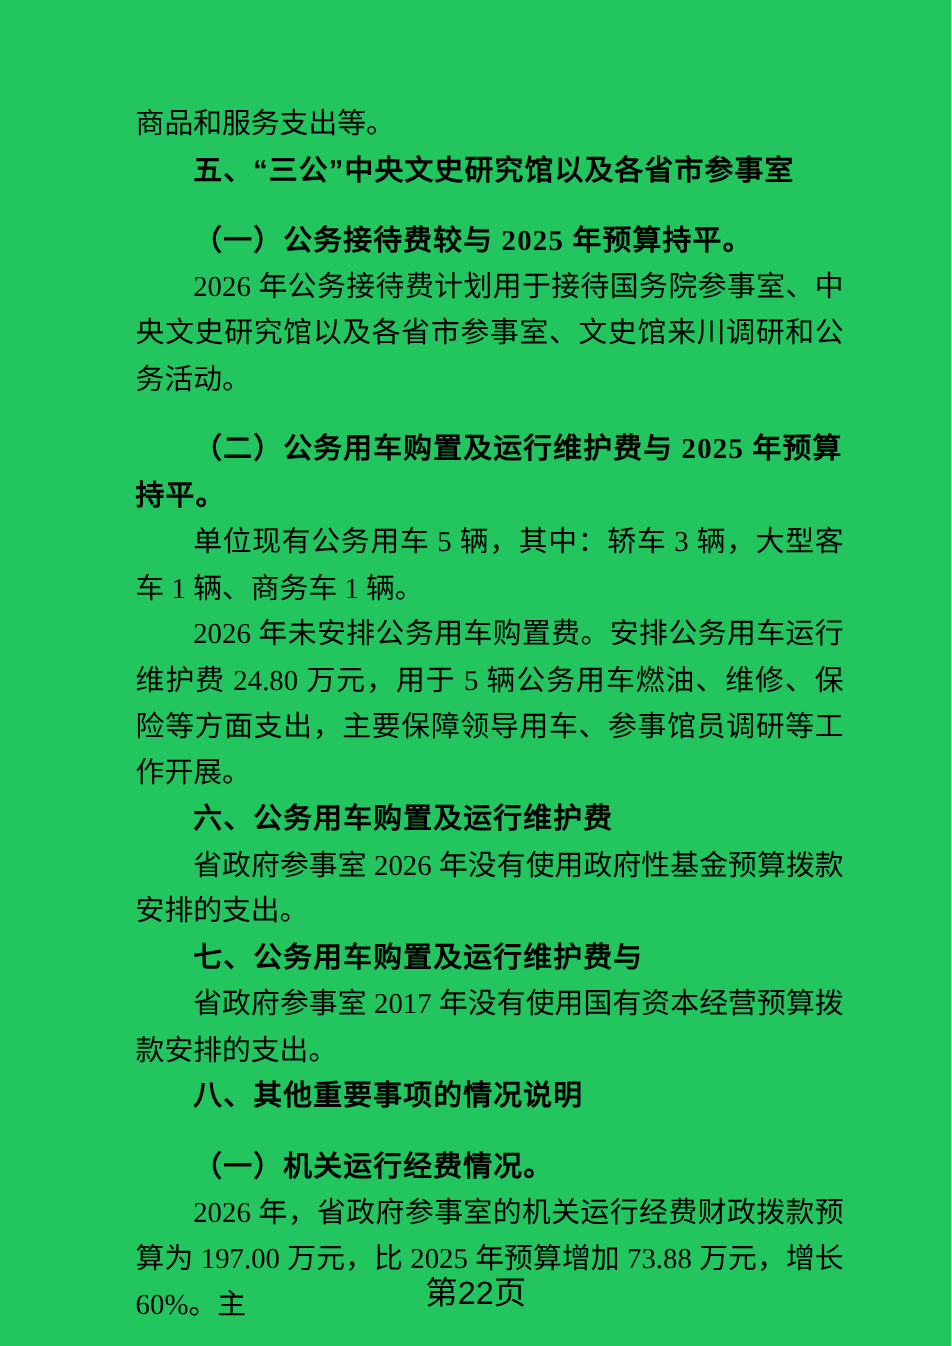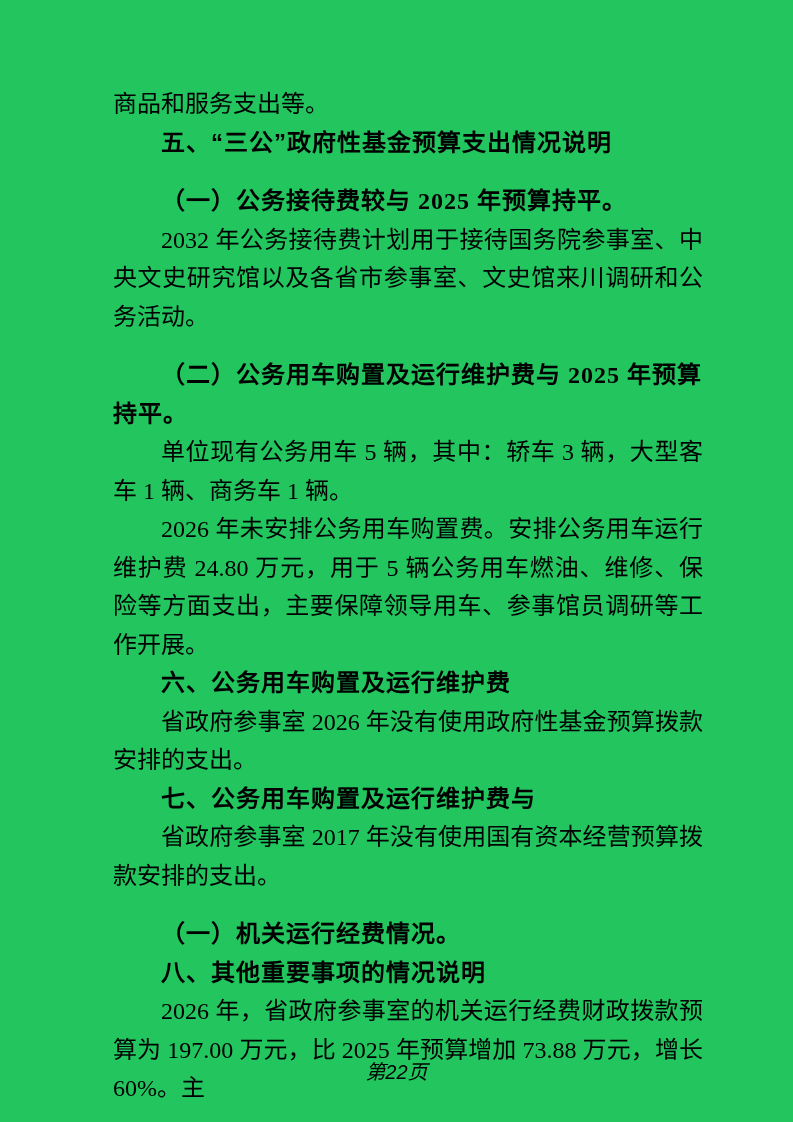--- a/index.html
+++ b/index.html
@@ -55,39 +55,38 @@
     letter-spacing: 1px;
     margin-top: 20px;
   }
   .footer {
     position: absolute;
     left: 0;
     right: 0;
     top: 1056px;
     text-align: center;
     font-family: "Liberation Sans", "DejaVu Sans", sans-serif;
-    font-size: 20px;
+    font-size: 27px;
     color: #000000;
-    font-style: italic;
   }
 </style>
 </head>
 <body>
 
 <div class="page">
   <div class="doc-body">
     <div class="blk p-cont">商品和服务支出等。</div>
-    <div class="blk h1">五、“三公”政府性基金预算支出情况说明</div>
+    <div class="blk h1">五、“三公”中央文史研究馆以及各省市参事室</div>
     <div class="blk h2">（一）公务接待费较与 2025 年预算持平。</div>
-    <div class="blk p">2032 年公务接待费计划用于接待国务院参事室、中央文史研究馆以及各省市参事室、文史馆来川调研和公务活动。</div>
+    <div class="blk p">2026 年公务接待费计划用于接待国务院参事室、中央文史研究馆以及各省市参事室、文史馆来川调研和公务活动。</div>
     <div class="blk h2">（二）公务用车购置及运行维护费与 2025 年预算持平。</div>
     <div class="blk p">单位现有公务用车 5 辆，其中：轿车 3 辆，大型客车 1 辆、商务车 1 辆。</div>
     <div class="blk p">2026 年未安排公务用车购置费。安排公务用车运行维护费 24.80 万元，用于 5 辆公务用车燃油、维修、保险等方面支出，主要保障领导用车、参事馆员调研等工作开展。</div>
     <div class="blk h1">六、公务用车购置及运行维护费</div>
     <div class="blk p">省政府参事室 2026 年没有使用政府性基金预算拨款安排的支出。</div>
     <div class="blk h1">七、公务用车购置及运行维护费与</div>
     <div class="blk p">省政府参事室 2017 年没有使用国有资本经营预算拨款安排的支出。</div>
+    <div class="blk h1">八、其他重要事项的情况说明</div>
     <div class="blk h2">（一）机关运行经费情况。</div>
-    <div class="blk h1">八、其他重要事项的情况说明</div>
     <div class="blk p">2026 年，省政府参事室的机关运行经费财政拨款预算为 197.00 万元，比 2025 年预算增加 73.88 万元，增长 60%。主</div>
   </div>
   <div class="footer">第22页</div>
 </div>
 
 </body></html>

